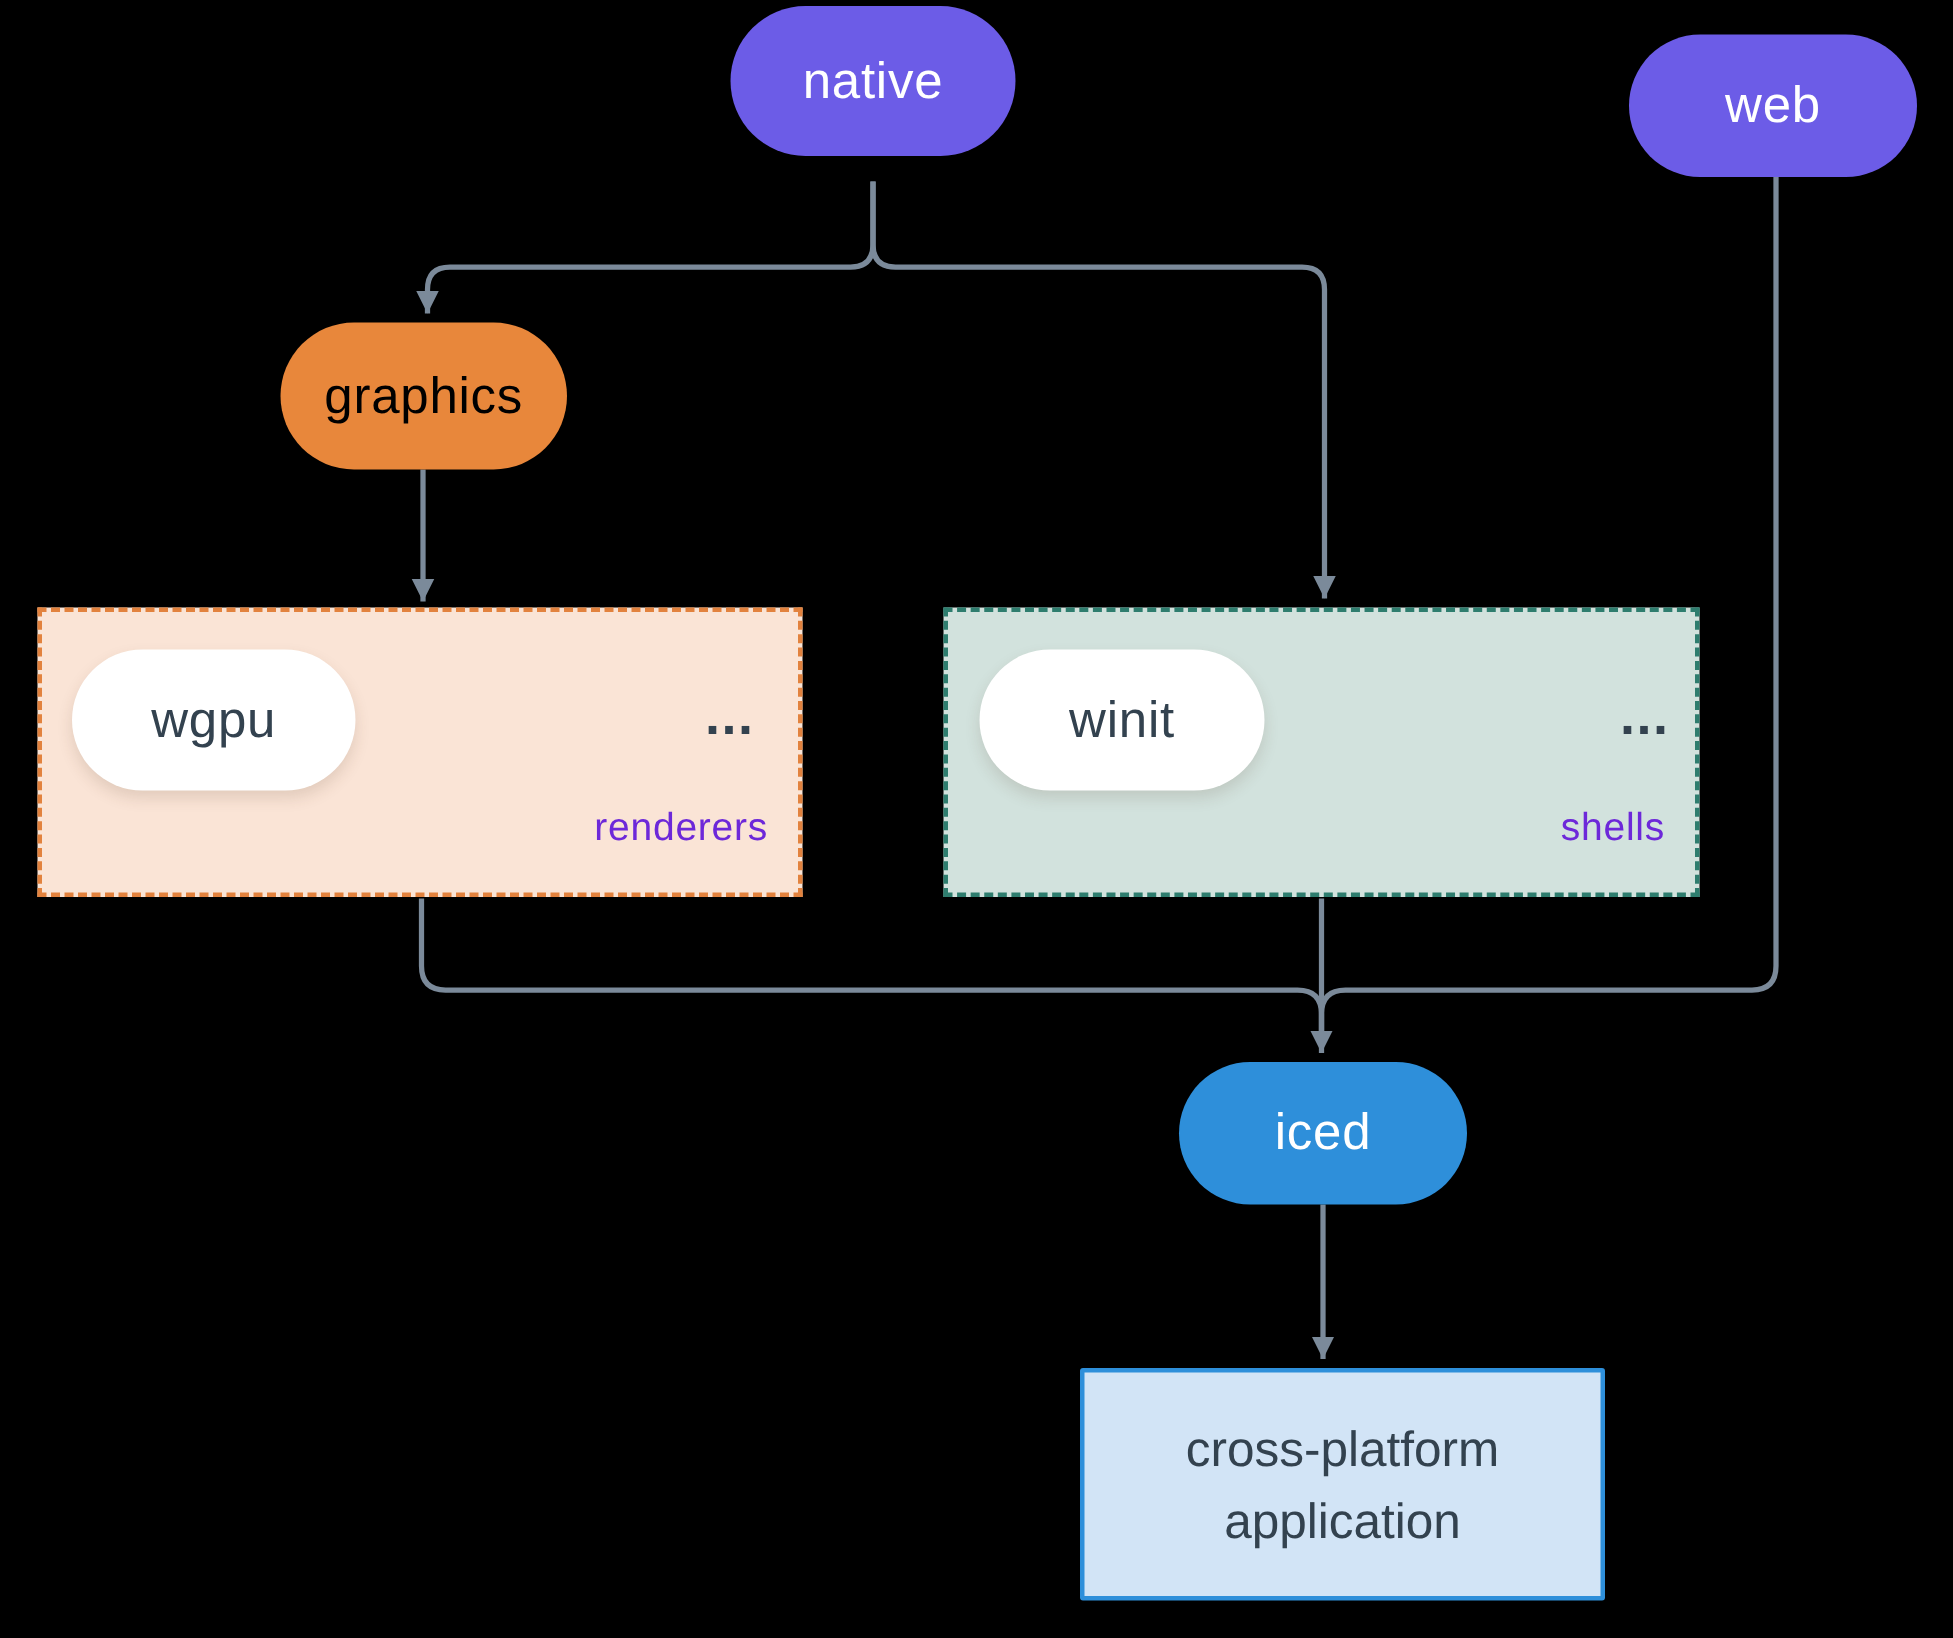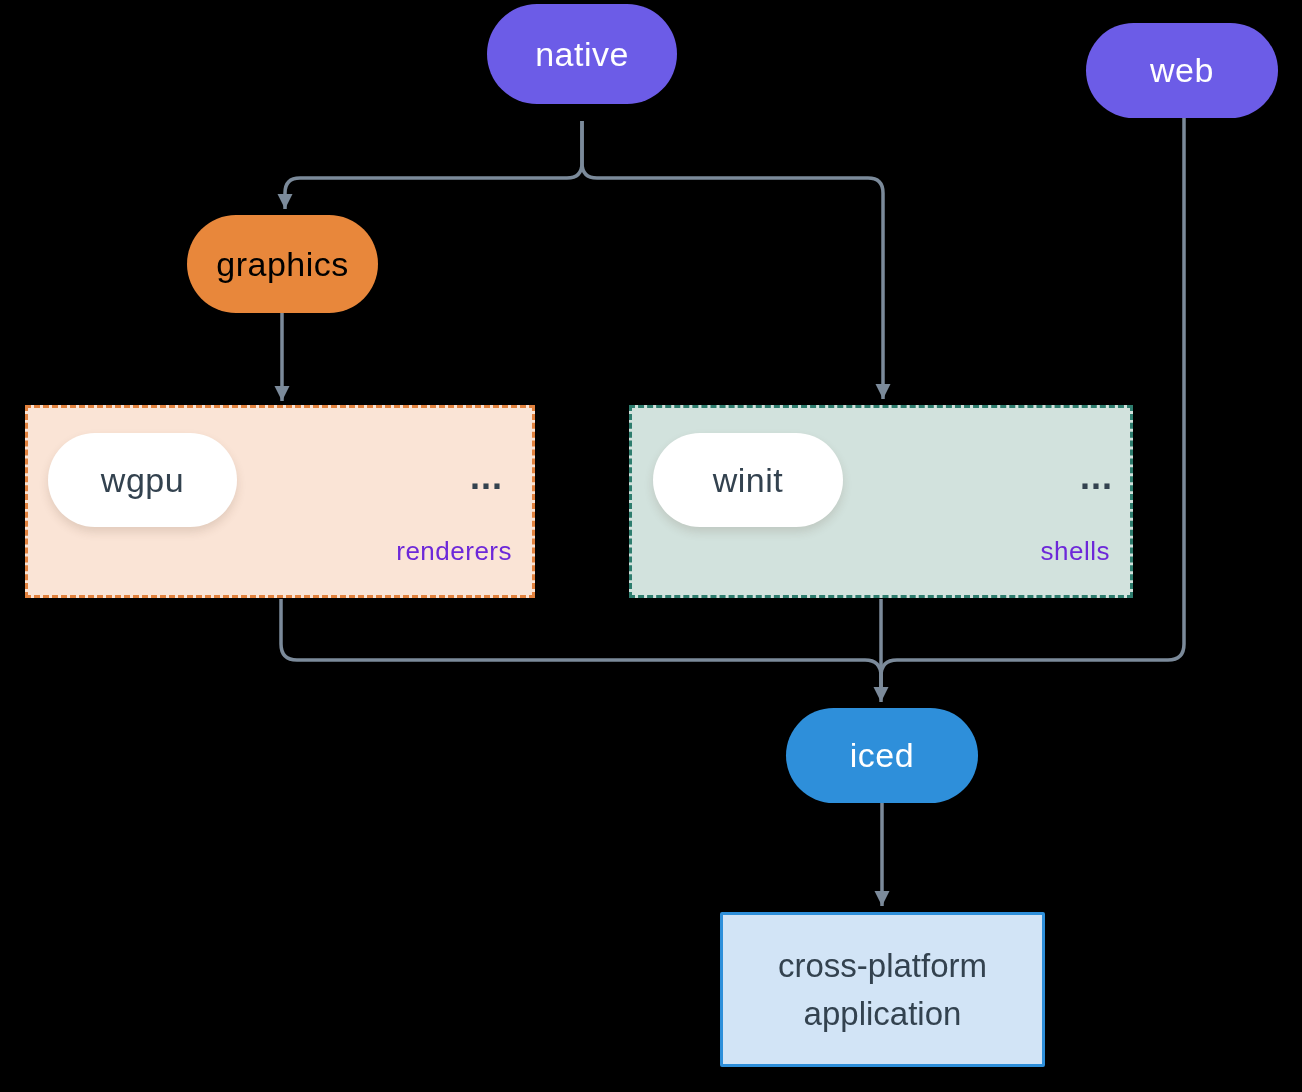--- a/index.html
+++ b/index.html
@@ -63,21 +63,21 @@
     position: absolute;
     font-size: 36px;
     color: #33424F;
     font-weight: bold;
     letter-spacing: 1px;
   }
   .app-box {
     position: absolute;
     left: 720px;
     top: 912px;
-    width: 325px;
+    width: 350px;
     height: 155px;
     box-sizing: border-box;
     background: #D2E4F6;
     border: 3px solid #2E8FDA;
     border-radius: 2px;
     display: flex;
     align-items: center;
     justify-content: center;
     text-align: center;
     font-size: 33px;

